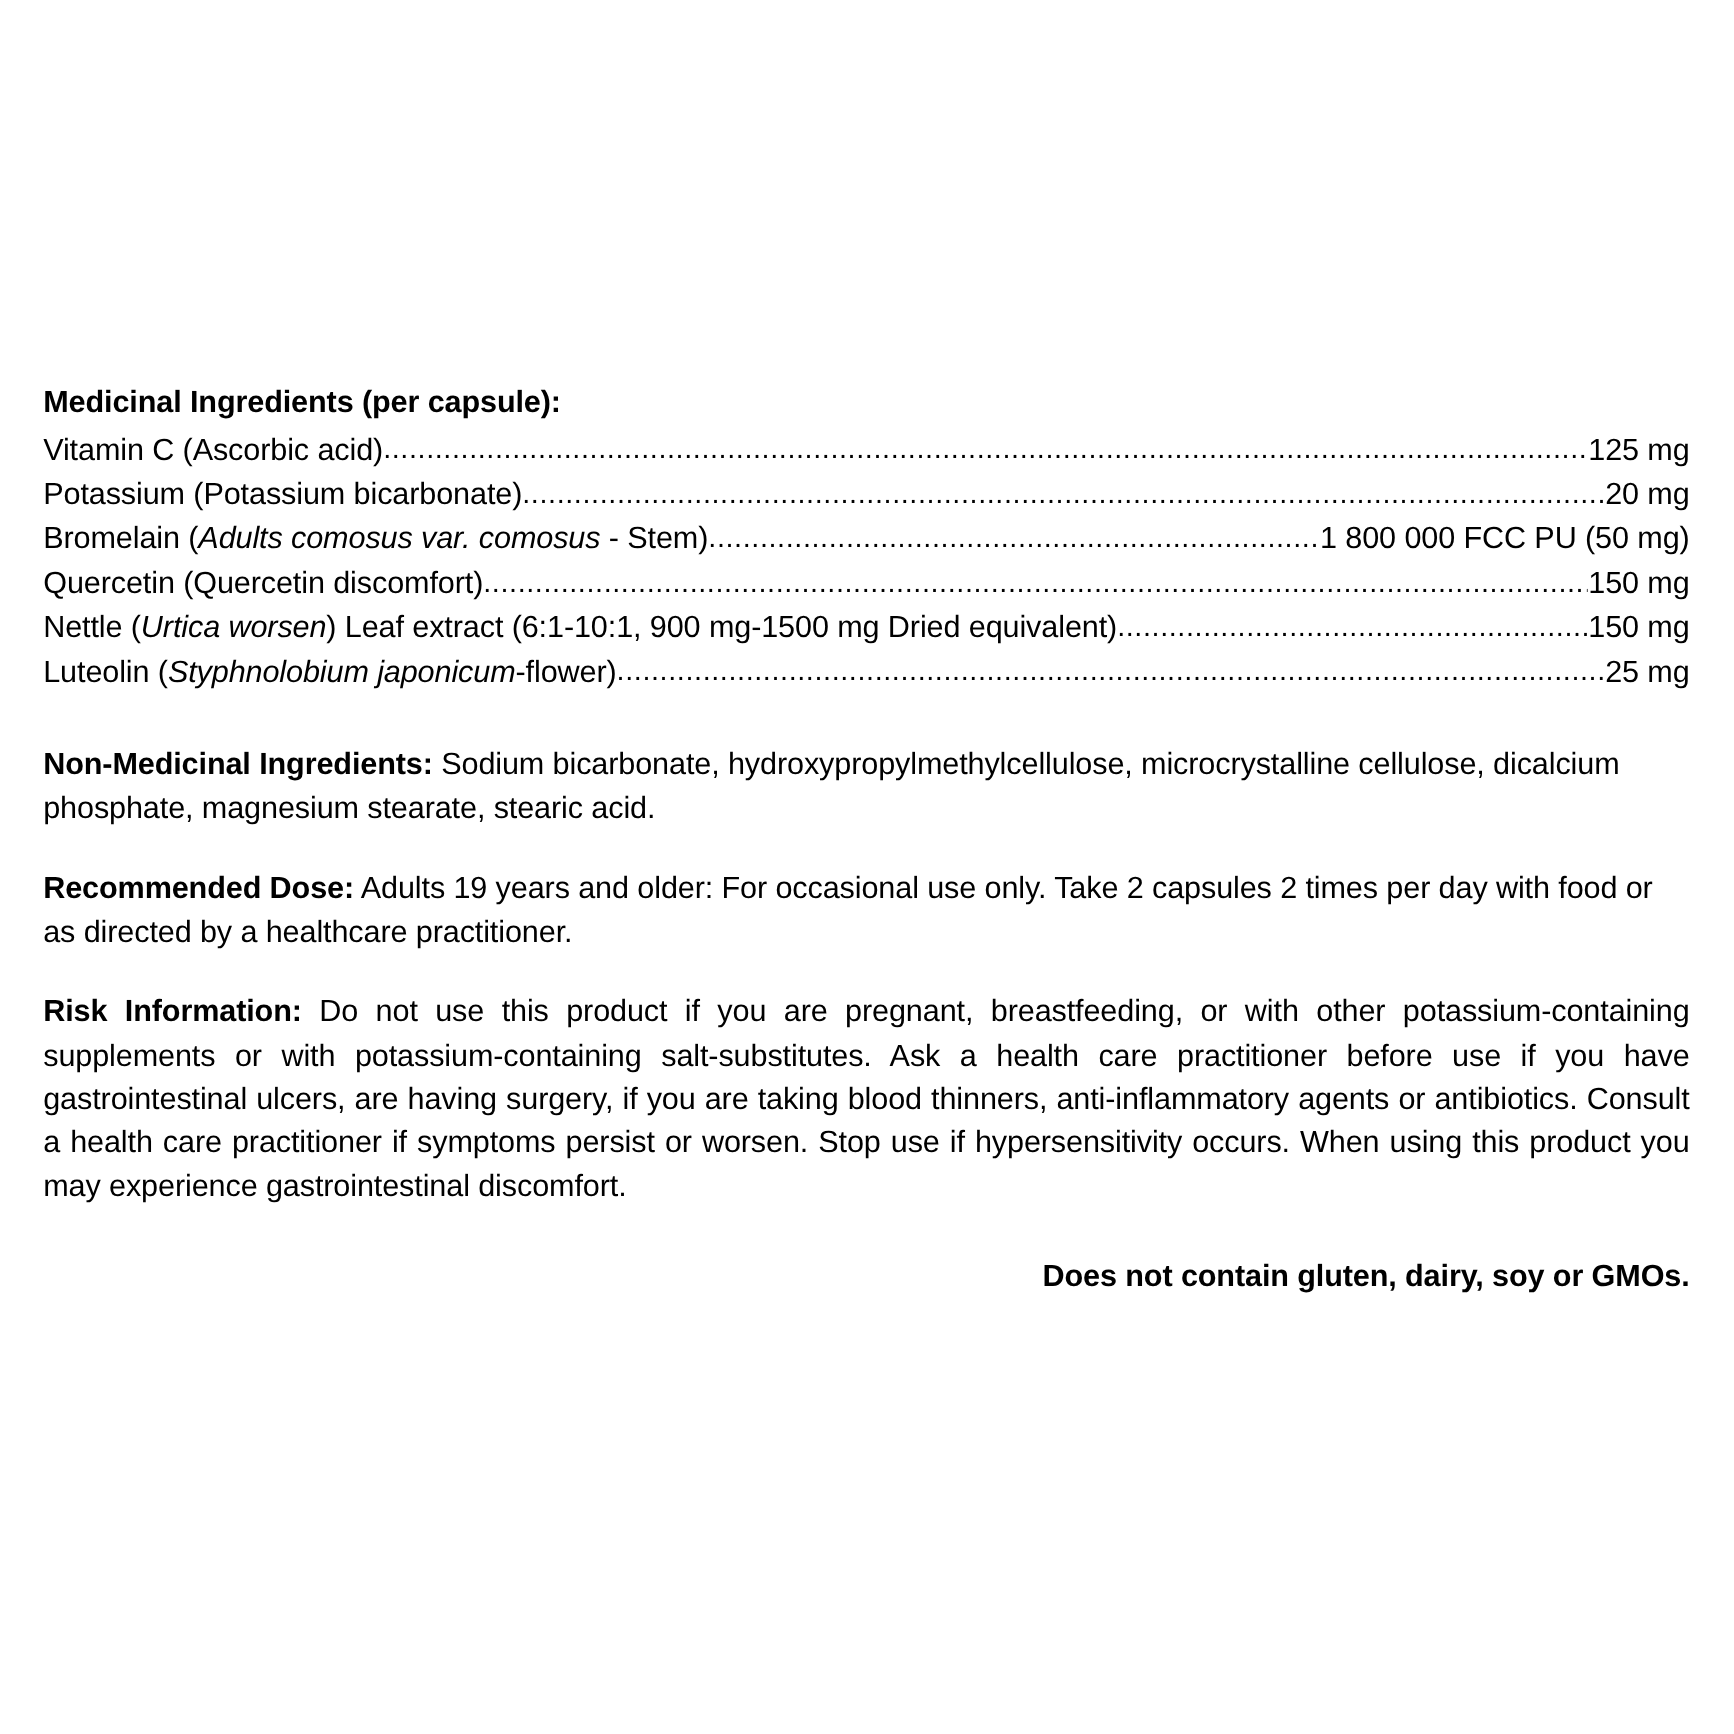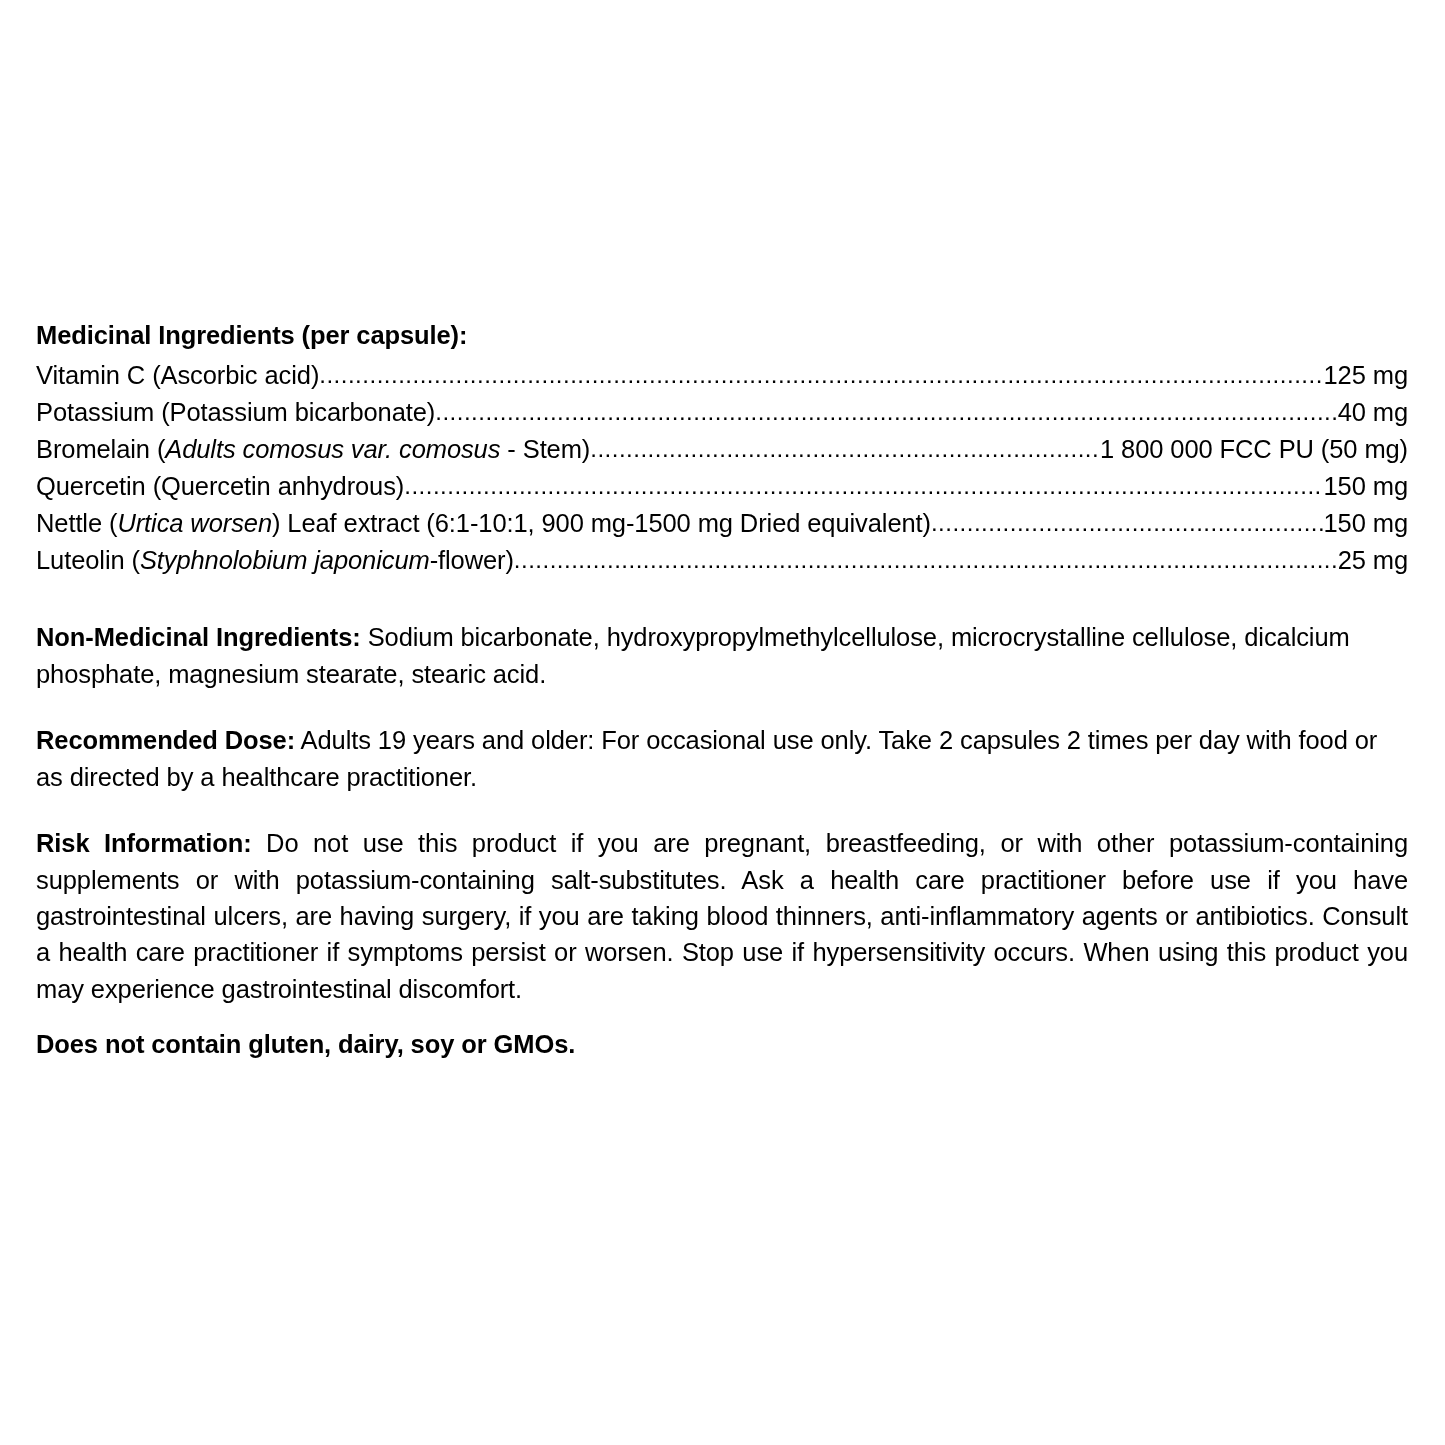--- a/index.html
+++ b/index.html
@@ -83,50 +83,51 @@
   .para .lead {
     font-weight: bold;
   }
   .para.no-justify {
     text-align: left;
   }
   .claim {
     font-size: 25.5px;
     font-weight: bold;
     letter-spacing: -0.1px;
-    margin: 20px 0 0 0;
+    margin: 40px 0 0 0;
     line-height: 1.4;
+    text-align: right;
   }
 </style>
 </head>
 <body>
 
 <div class="page">
   <div class="label-block">
 
     <div class="section-heading">Medicinal Ingredients (per capsule):</div>
 
     <ul class="ing-list">
       <li class="ing-row">
         <span class="ing-name"><span>Vitamin C (Ascorbic acid)</span><span class="ital"></span><span></span></span>
         <span class="ing-dots">................................................................................................................................................................................................................................................................................................................................................................</span>
         <span class="ing-amount">125 mg</span>
       </li>
       <li class="ing-row">
         <span class="ing-name"><span>Potassium (Potassium bicarbonate) </span><span class="ital"></span><span></span></span>
         <span class="ing-dots">................................................................................................................................................................................................................................................................................................................................................................</span>
-        <span class="ing-amount">40 mg</span>
+        <span class="ing-amount">20 mg</span>
       </li>
       <li class="ing-row">
         <span class="ing-name"><span>Bromelain (</span><span class="ital">Adults comosus var. comosus</span><span> - Stem)</span></span>
         <span class="ing-dots">................................................................................................................................................................................................................................................................................................................................................................</span>
         <span class="ing-amount">1 800 000 FCC PU (50 mg)</span>
       </li>
       <li class="ing-row">
-        <span class="ing-name"><span>Quercetin (Quercetin anhydrous)</span><span class="ital"></span><span></span></span>
+        <span class="ing-name"><span>Quercetin (Quercetin discomfort)</span><span class="ital"></span><span></span></span>
         <span class="ing-dots">................................................................................................................................................................................................................................................................................................................................................................</span>
         <span class="ing-amount">150 mg</span>
       </li>
       <li class="ing-row">
         <span class="ing-name"><span>Nettle (</span><span class="ital">Urtica worsen</span><span>) Leaf extract (6:1-10:1, 900 mg-1500 mg Dried equivalent)</span></span>
         <span class="ing-dots">................................................................................................................................................................................................................................................................................................................................................................</span>
         <span class="ing-amount">150 mg</span>
       </li>
       <li class="ing-row">
         <span class="ing-name"><span>Luteolin (</span><span class="ital">Styphnolobium japonicum</span><span>-flower)</span></span>

